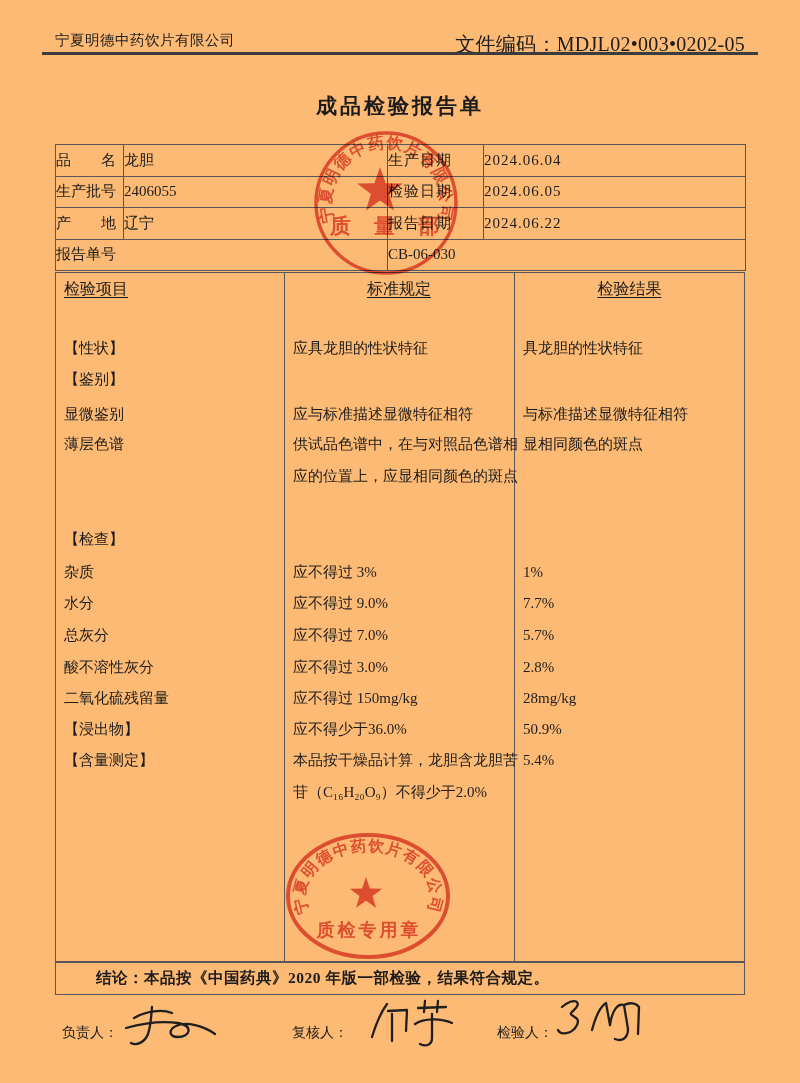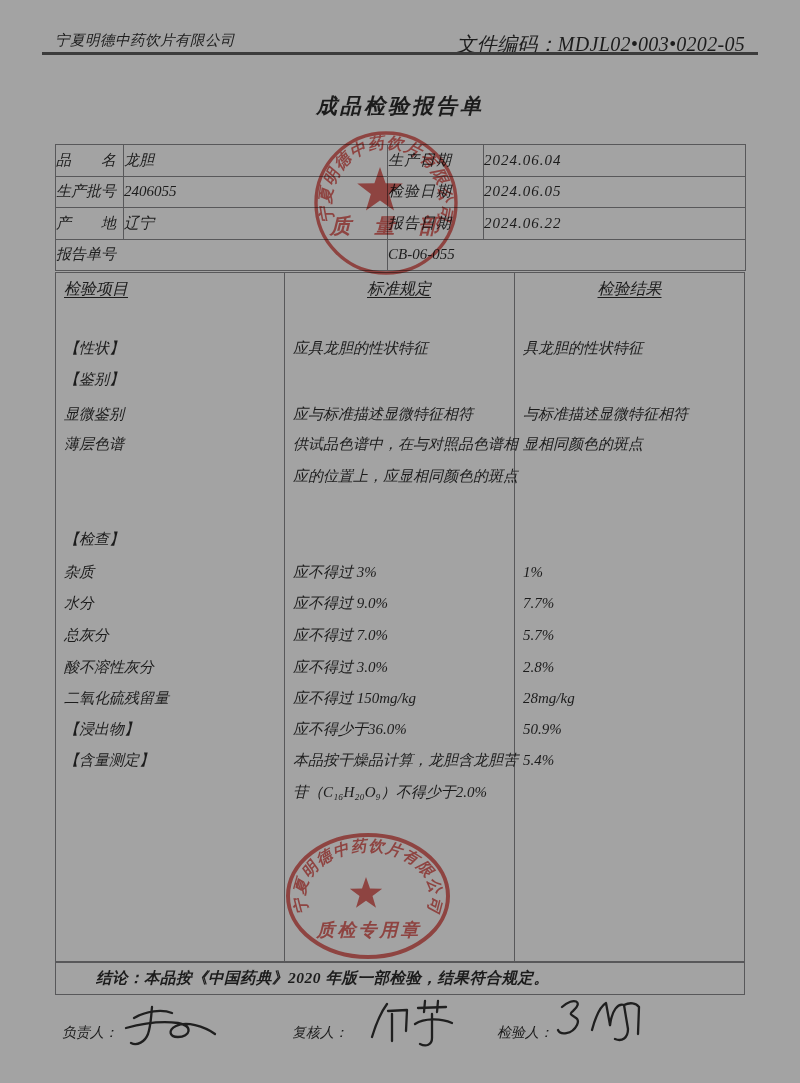--- a/index.html
+++ b/index.html
@@ -1,19 +1,19 @@
 <!DOCTYPE html>
 <html><head>
 <meta charset="utf-8">
 <style>
   html,body{margin:0;padding:0;background:#e8e8e8;}
   .page{
     position:relative;width:800px;height:1083px;margin:0 auto;
-    background:#a3a3a3;overflow:hidden;
-    font-family:"Liberation Serif","DejaVu Serif",serif;color:#1c1c1c;font-style:italic;
+    background:#fdba74;overflow:hidden;
+    font-family:"Liberation Serif","DejaVu Serif",serif;color:#1c1c1c;
   }
   .abs{position:absolute;}
   .nowrap{white-space:nowrap;}
   
   .hdr-company{top:31px;left:55px;font-size:14.5px;letter-spacing:.5px;}
   .hdr-code{top:31px;right:55px;font-size:20px;letter-spacing:.3px;}
   .hdr-rule{top:52px;left:42px;width:716px;height:3px;background:#3c3c3c;}
   
   .title{top:92px;left:0;width:100%;text-align:center;font-size:21px;font-weight:bold;letter-spacing:3px;}
   
@@ -80,21 +80,21 @@
       <td class="dval">2024.06.05</td>
     </tr>
     <tr>
       <td class="lab">产　　地</td>
       <td class="val">辽宁</td>
       <td class="dlab">报告日期</td>
       <td class="dval">2024.06.22</td>
     </tr>
     <tr>
       <td class="lab" colspan="2">报告单号</td>
-      <td class="val" colspan="2">CB-06-055</td>
+      <td class="val" colspan="2">CB-06-030</td>
     </tr>
   </tbody>
     </table>
 
   <div class="abs mtable">
     <div class="vline v1"></div>
     <div class="vline v2"></div>
 
     <div class="mt-head h1">检验项目</div>
     <div class="mt-head h3">检验结果</div>

